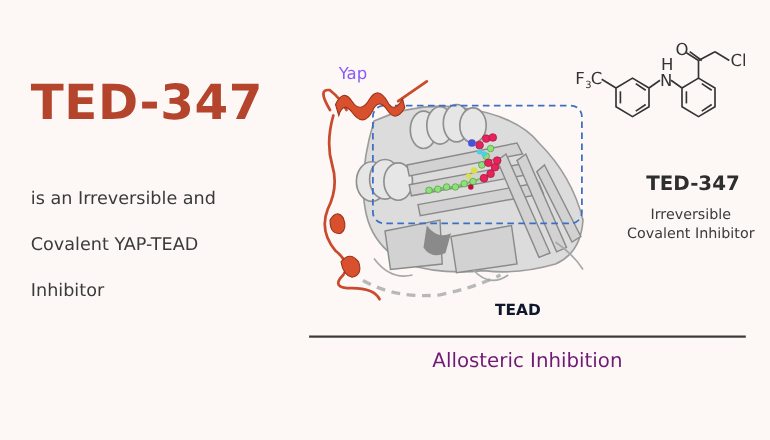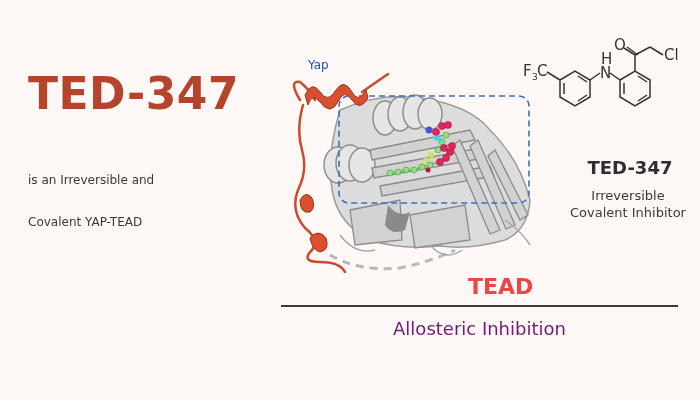--- a/index.html
+++ b/index.html
@@ -25,48 +25,48 @@
       font-family: "DejaVu Sans", sans-serif;
       line-height: 1;
     }
     .desc {
       position: absolute;
       left: 28px;
       top: 170px;
       width: 250px;
     }
     .desc-line {
-      font-size: 12px;
+      font-size: 16px;
       color: #3a3a3a;
       height: 42px;
       line-height: 20px;
       white-space: nowrap;
       font-family: "DejaVu Sans", sans-serif;
     }
     .figure {
       position: absolute;
       left: 0;
       top: 0;
       width: 700px;
       height: 400px;
     }
     .yap-label {
       position: absolute;
       left: 308px;
       top: 58px;
-      font-size: 12px;
-      color: #1d4ed8;
+      font-size: 15px;
+      color: #8b5cf6;
       font-family: "DejaVu Sans", sans-serif;
     }
     .tead-label {
       position: absolute;
-      left: 468px;
+      left: 450px;
       top: 274px;
-      font-size: 22px;
-      color: #ef4444;
+      font-size: 14px;
+      color: #0f172a;
       font-weight: bold;
       font-family: "DejaVu Sans", sans-serif;
     }
     .divider {
       position: absolute;
       left: 281px;
       top: 305px;
       width: 397px;
       height: 2px;
       background: #3a3a3a;
@@ -115,20 +115,21 @@
     }
   </style>
 </head>
 <body>
 
 <div class="title">TED-347</div>
 
 <div class="desc">
   <div class="desc-line">is an Irreversible and</div>
   <div class="desc-line">Covalent YAP-TEAD</div>
+  <div class="desc-line">Inhibitor</div>
 </div>
 
 <svg class="figure" viewBox="0 0 700 400" xmlns="http://www.w3.org/2000/svg">
 
   <g>
 
     <path d="M330 255 Q360 272 400 268 Q430 262 455 250" fill="none" stroke="#b8b8b8" stroke-width="3" stroke-dasharray="8 6"></path>
 
     <path d="M340 110 Q380 92 420 98 Q470 105 490 130 Q520 160 530 200 Q528 230 505 240 Q470 250 440 246 Q400 250 370 240 Q340 225 333 195 Q325 160 340 110 Z" fill="#dcdcdc" stroke="#9c9c9c" stroke-width="1.5"></path>
 

